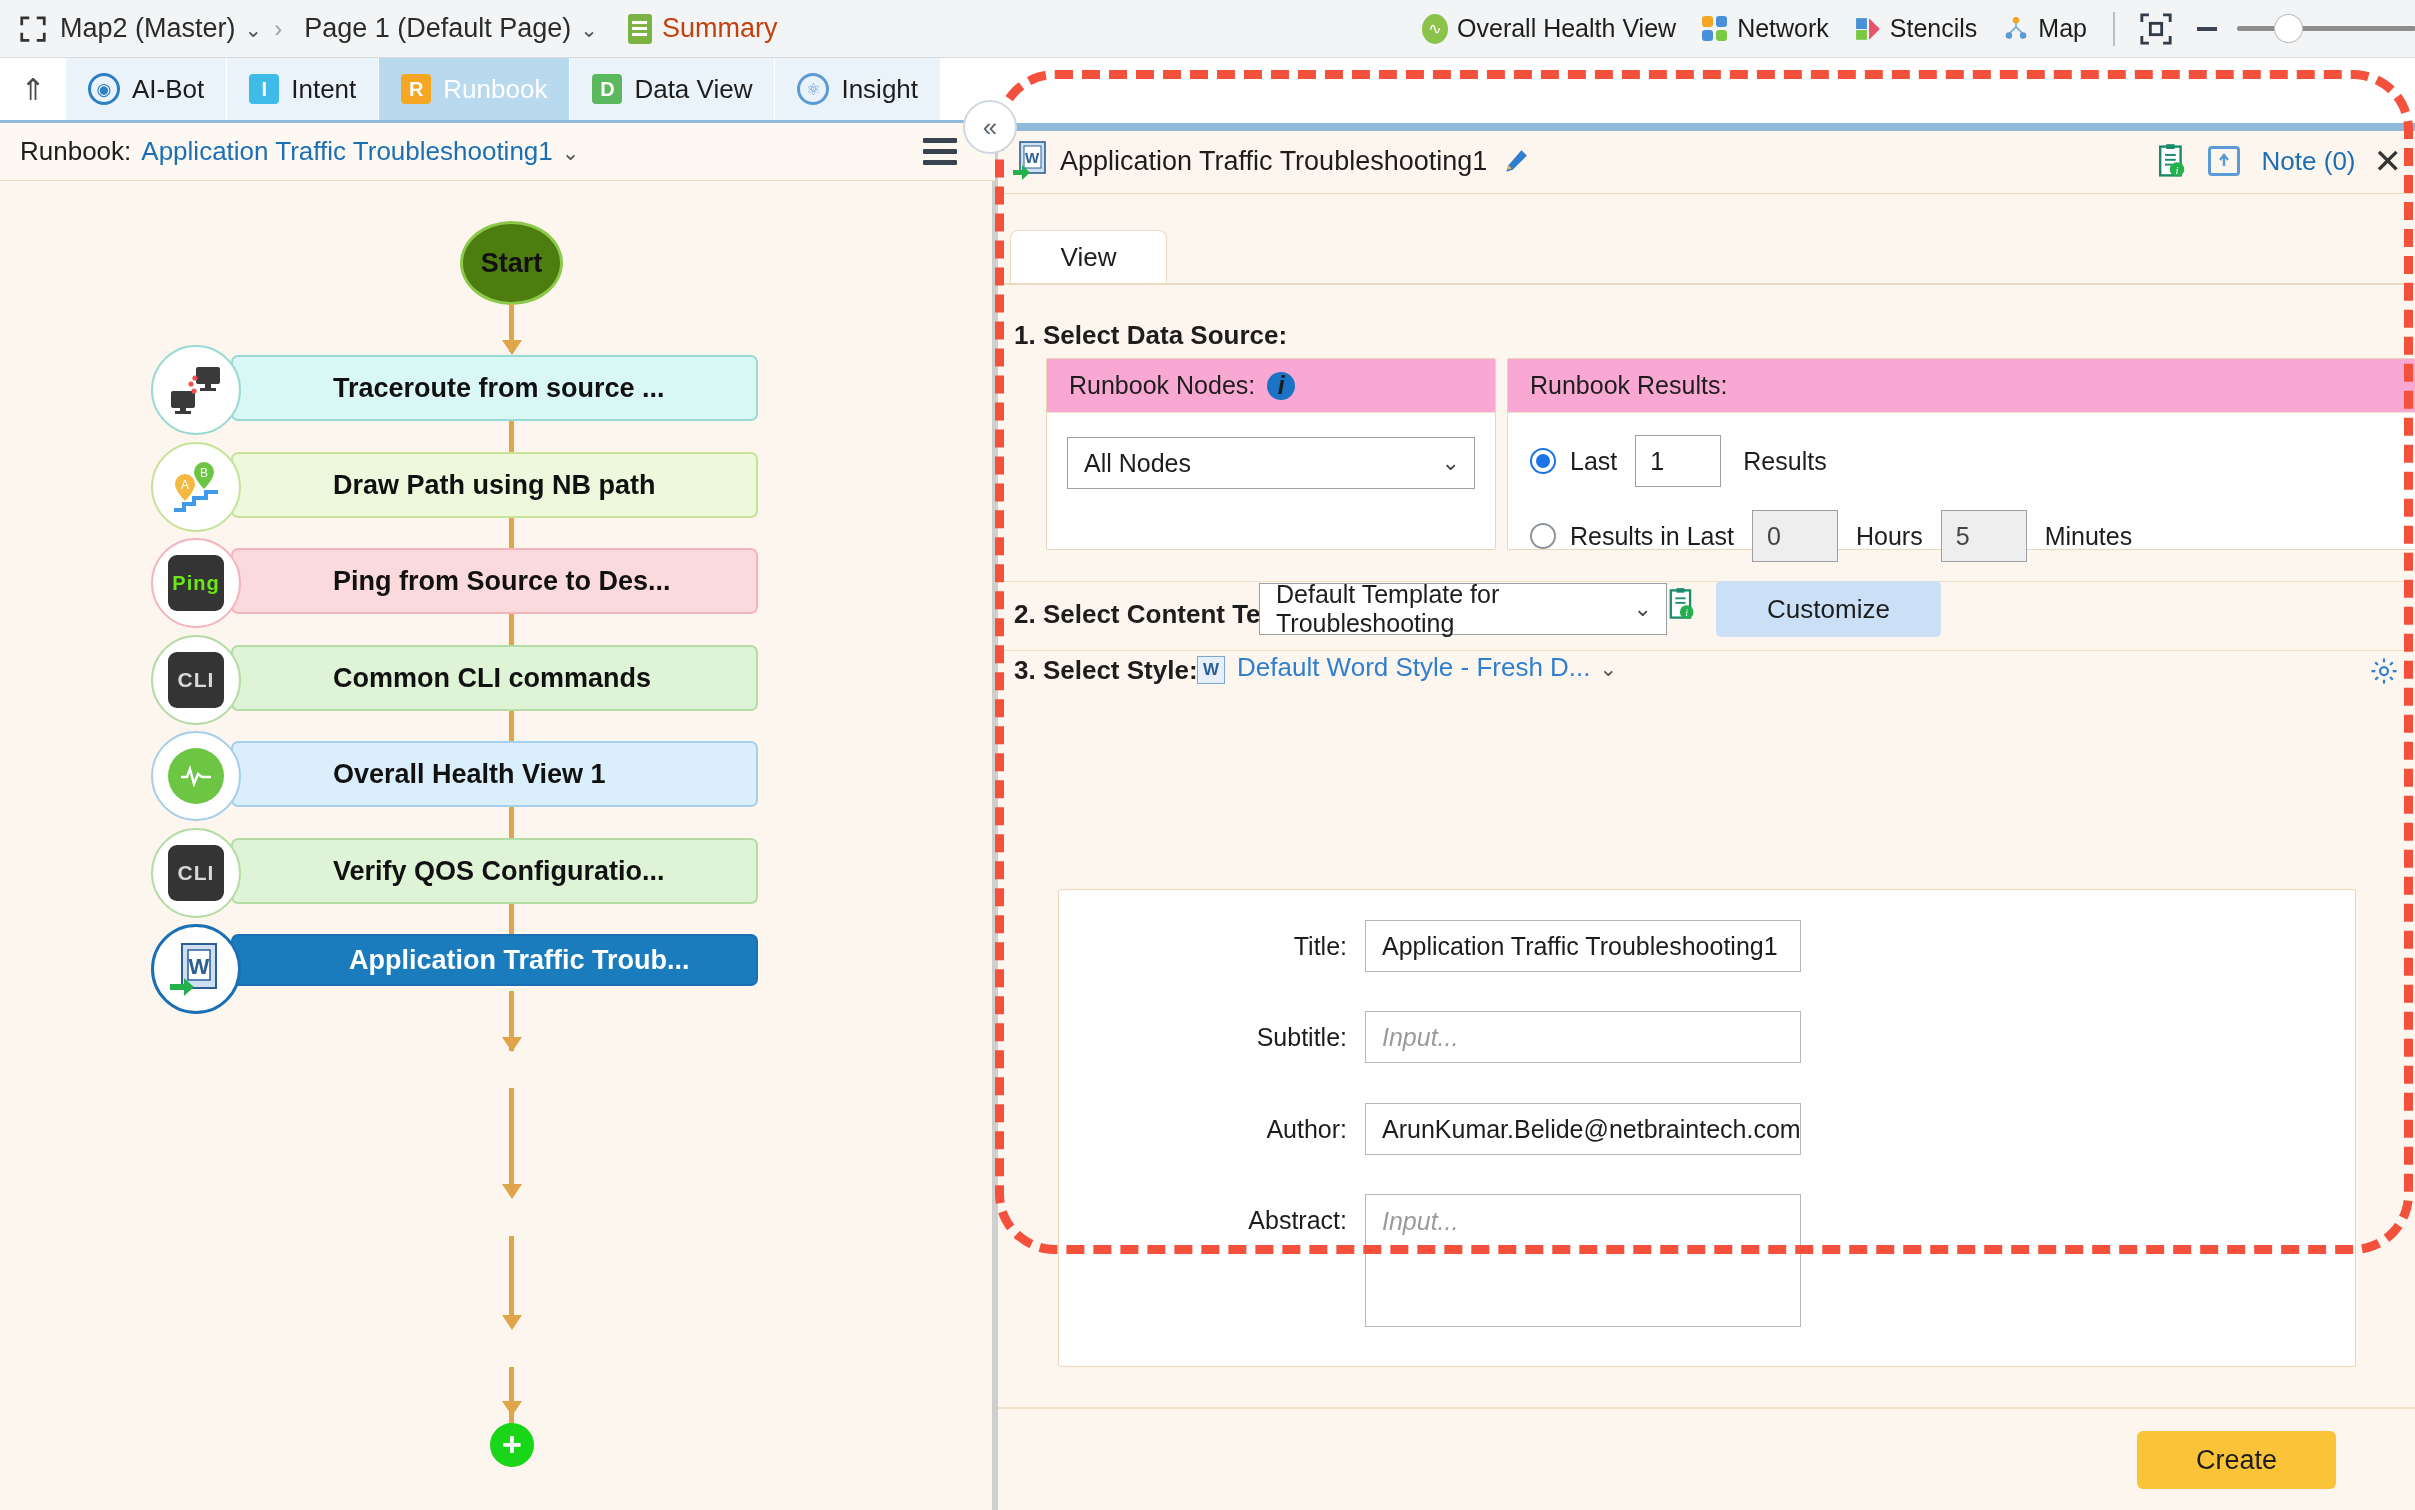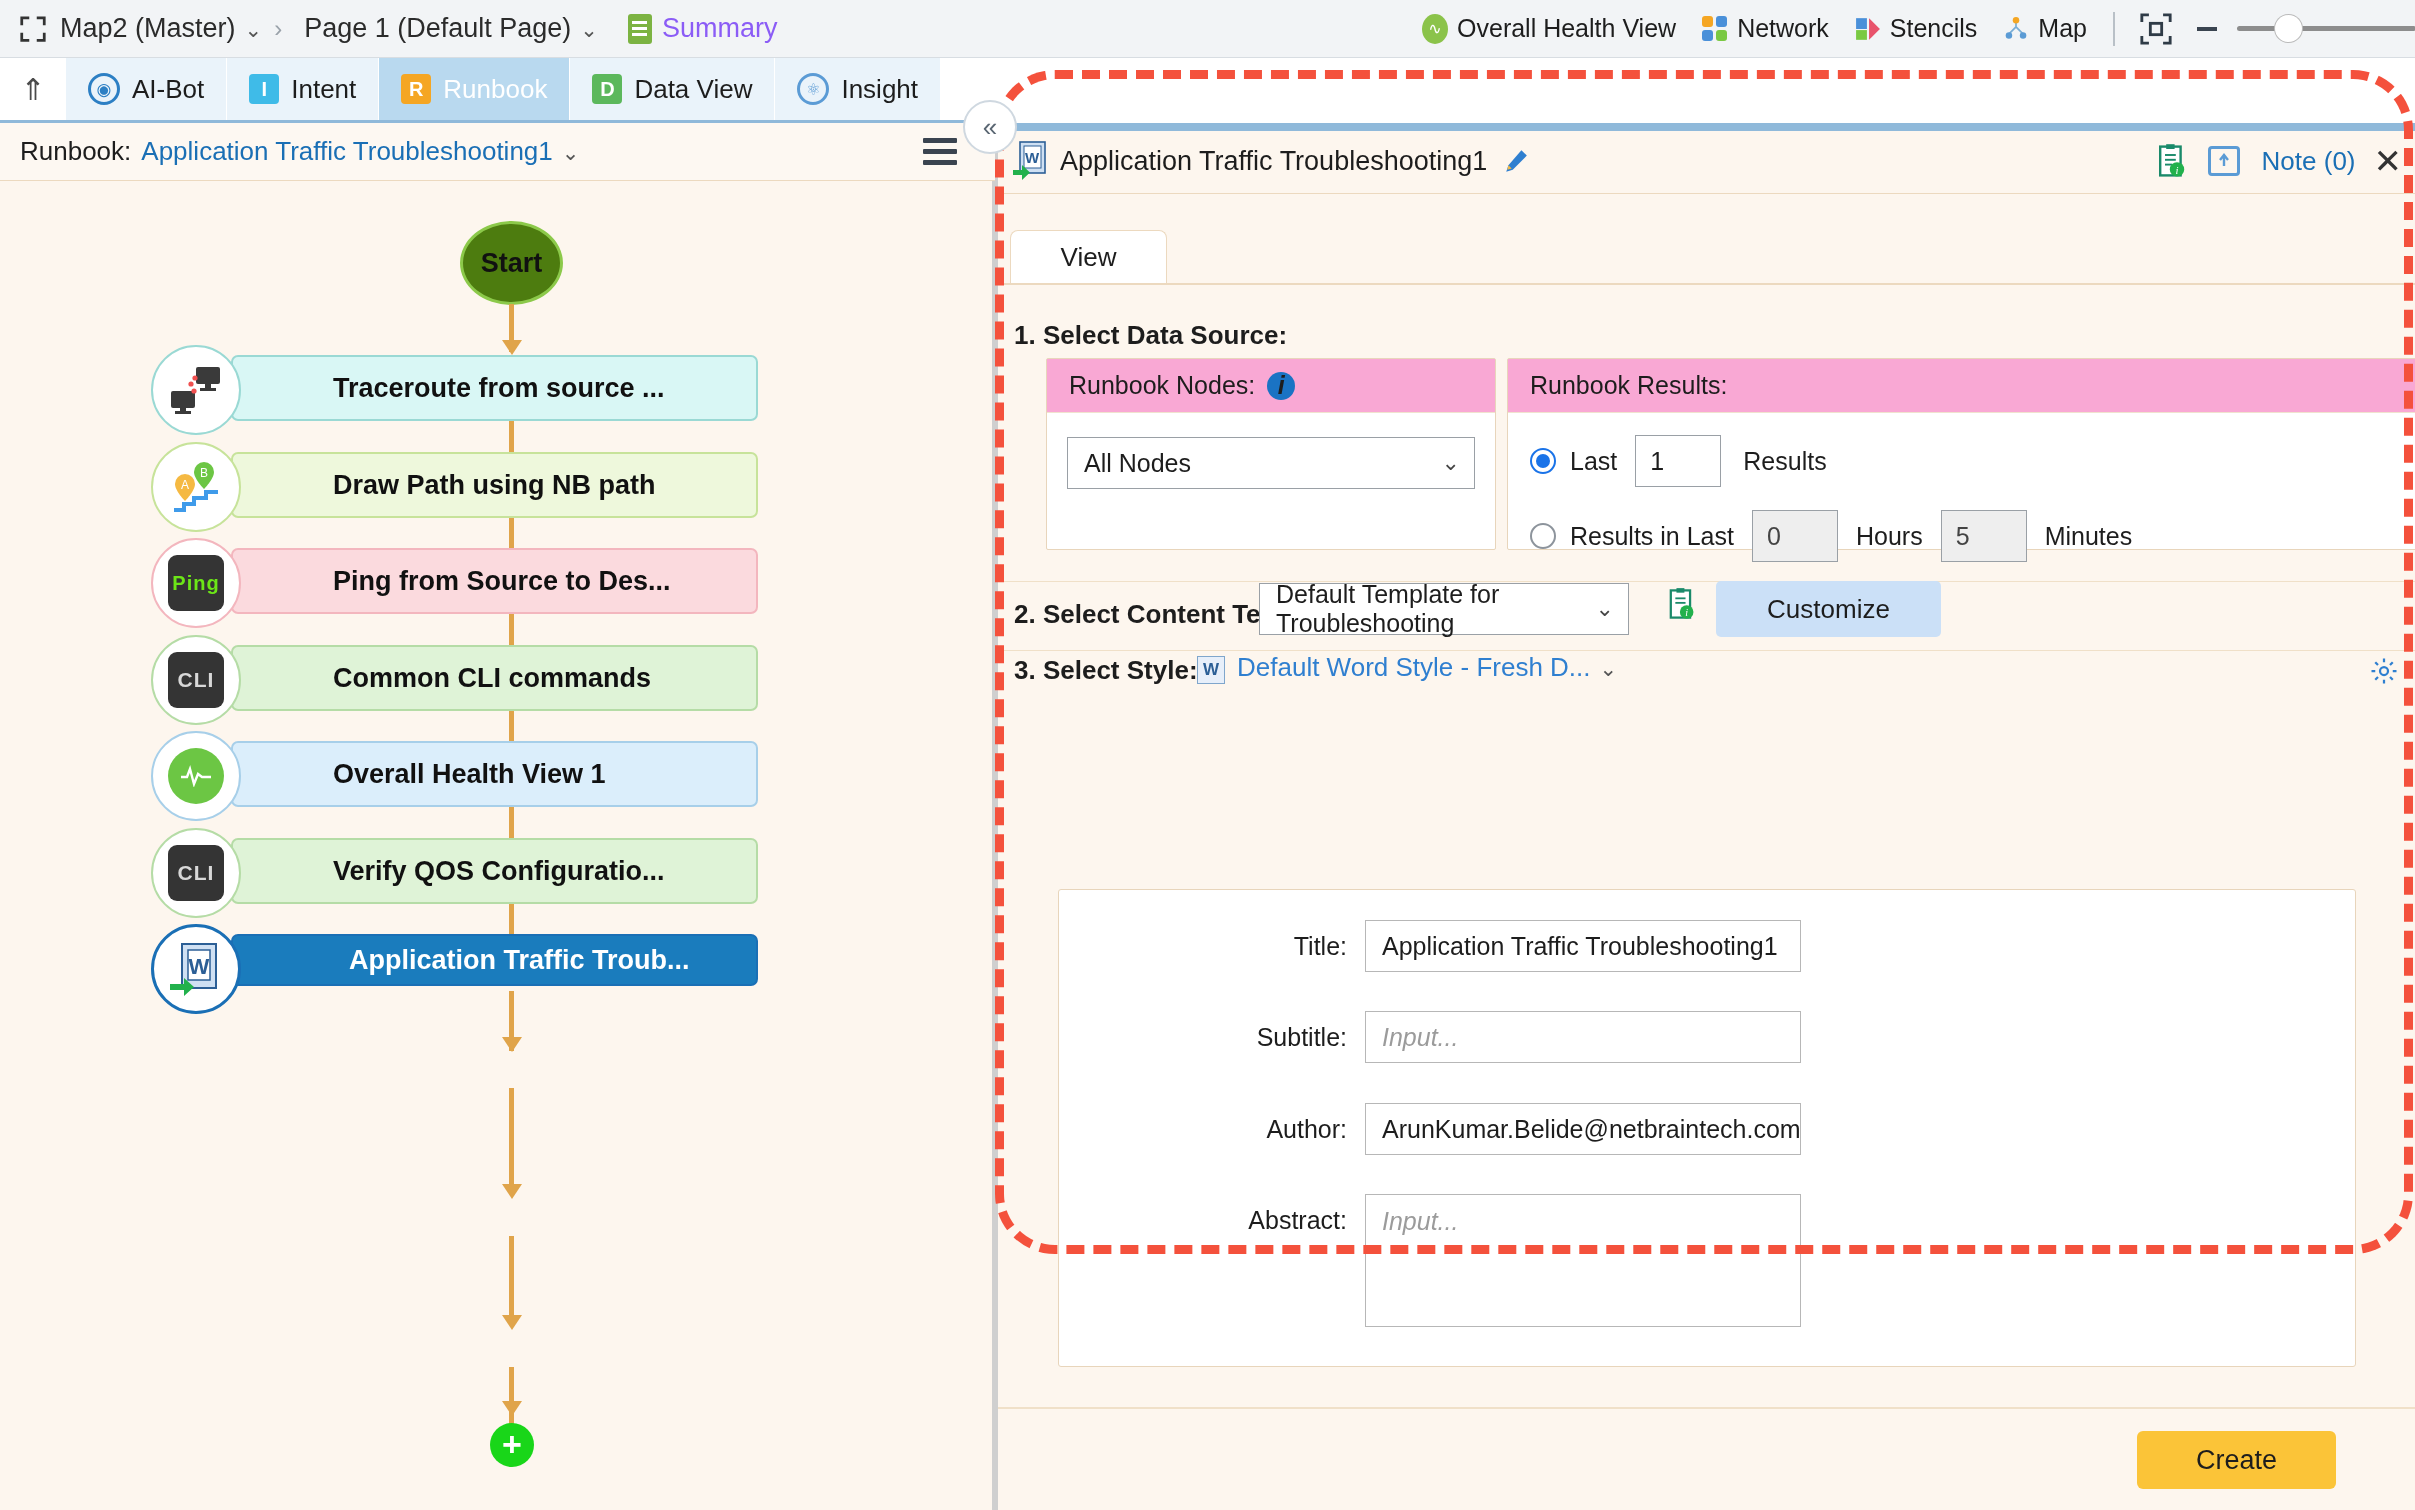--- a/index.html
+++ b/index.html
@@ -19,21 +19,21 @@
   .tb-expand { margin-left: 16px; width: 34px; height: 34px; display:flex; align-items:center; justify-content:center; }
   .tb-crumb { font-size: 27px; color: #2b2b2b; margin-left: 10px; white-space: nowrap; }
   .caret { display:inline-block; margin-left: 9px; font-size: 21px; color: #555; }
   .sep-chev { color: #9aa2aa; font-size: 24px; margin: 0 12px; }
   .tb-summary { display:flex; align-items:center; margin-left: 20px; }
   .summary-ico {
     width: 24px; height: 30px; background:#7cb342; border-radius: 3px;
     display:flex; flex-direction:column; justify-content:center; align-items:center; gap:3px;
   }
   .summary-ico i { display:block; width: 15px; height: 3px; background:#fff; }
-  .tb-summary span { font-size: 27px; color: #8b5cf6; margin-left: 10px; }
+  .tb-summary span { font-size: 27px; color: #c2410c; margin-left: 10px; }
 
   .tb-right { margin-left: auto; display:flex; align-items:center; padding-right: 0; }
   .tb-rt-item { display:flex; align-items:center; margin-right: 26px; font-size: 25px; color: #1d1d1d; white-space: nowrap; }
   .tb-rt-item .glyph { margin-right: 9px; display:flex; align-items:center; }
   .ohv-ico { width: 26px; height: 30px; border-radius: 50%; background:#8bc34a; display:flex;align-items:center;justify-content:center; color:#fff; font-size:16px; }
   .net-ico { width: 26px; height: 26px; display:grid; grid-template-columns: 11px 11px; grid-template-rows: 11px 11px; gap: 3px; }
   .net-ico i { display:block; border-radius: 3px; }
   .sten-ico { width: 26px; height: 26px; position: relative; }
   .map-ico { width: 26px; height: 26px; position: relative; }
   .vert-div { width: 2px; height: 34px; background: #b9c0c7; margin-right: 24px; }
@@ -528,21 +528,21 @@
       <span class="numbox disabled" style="width:86px;margin-left:18px;">
         <span>5</span>
       </span>
       <span style="margin-left:18px;">Minutes</span>
     </div>
   </div>
 
   <div style="position:absolute;left:0;top:458px;width:1418px;height:1px;background:#f0e0c8;"></div>
 
   <div class="sec-label" style="left:16px; top:476px;">2. Select Content Template:</div>
-  <div class="sel" style="position:absolute;left:261px;top:460px;width:370px;">
+  <div class="sel" style="position:absolute;left:261px;top:460px;width:408px;">
     <span>Default Template for Troubleshooting</span>
     <span class="chev">⌄</span>
   </div>
   <span style="position:absolute;left:669px;top:464px;">
     <svg width="28" height="34" viewBox="0 0 24 30">
       <rect x="3" y="3" width="17" height="24" fill="#fff" stroke="#1a8a6a" stroke-width="2"></rect>
       <rect x="8" y="1" width="7" height="4" fill="#1a8a6a"></rect>
       <line x1="7" y1="10" x2="16" y2="10" stroke="#1a8a6a" stroke-width="1.6"></line>
       <line x1="7" y1="14" x2="16" y2="14" stroke="#1a8a6a" stroke-width="1.6"></line>
       <circle cx="17" cy="22" r="6" fill="#22b14c"></circle>

